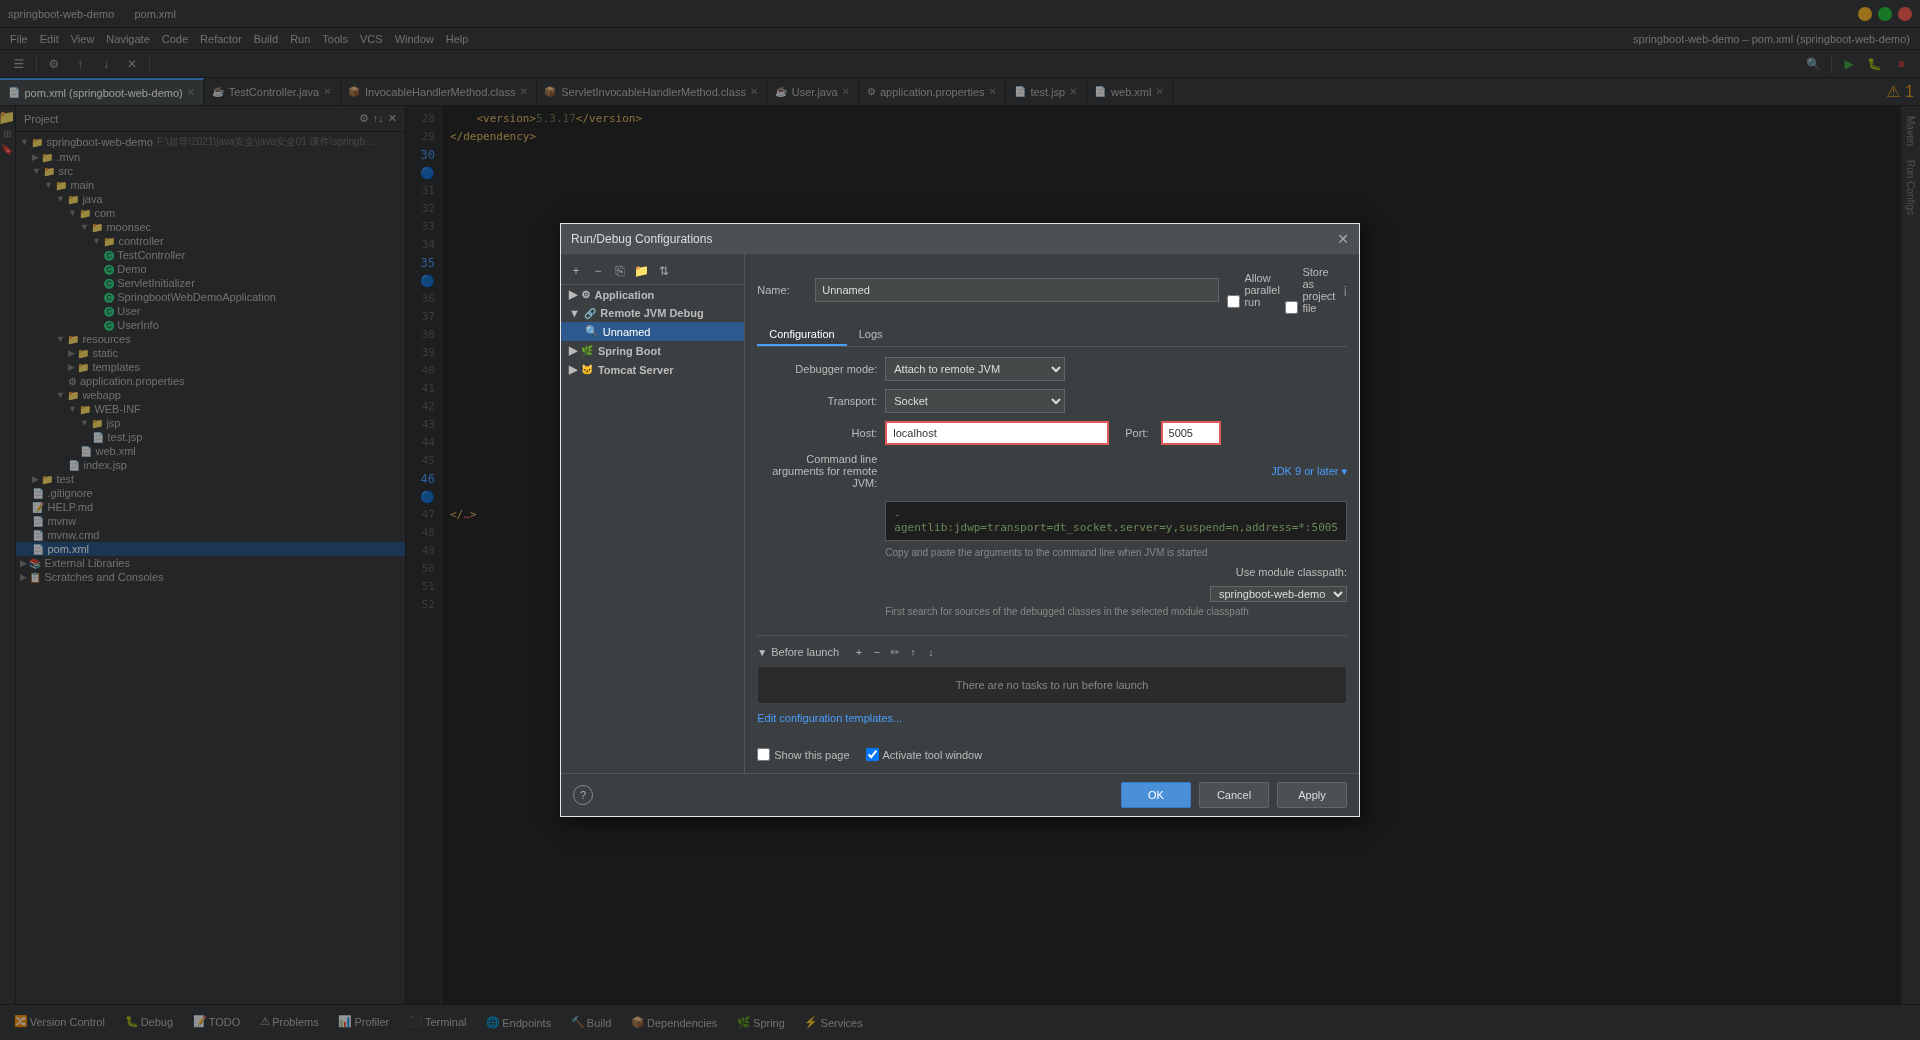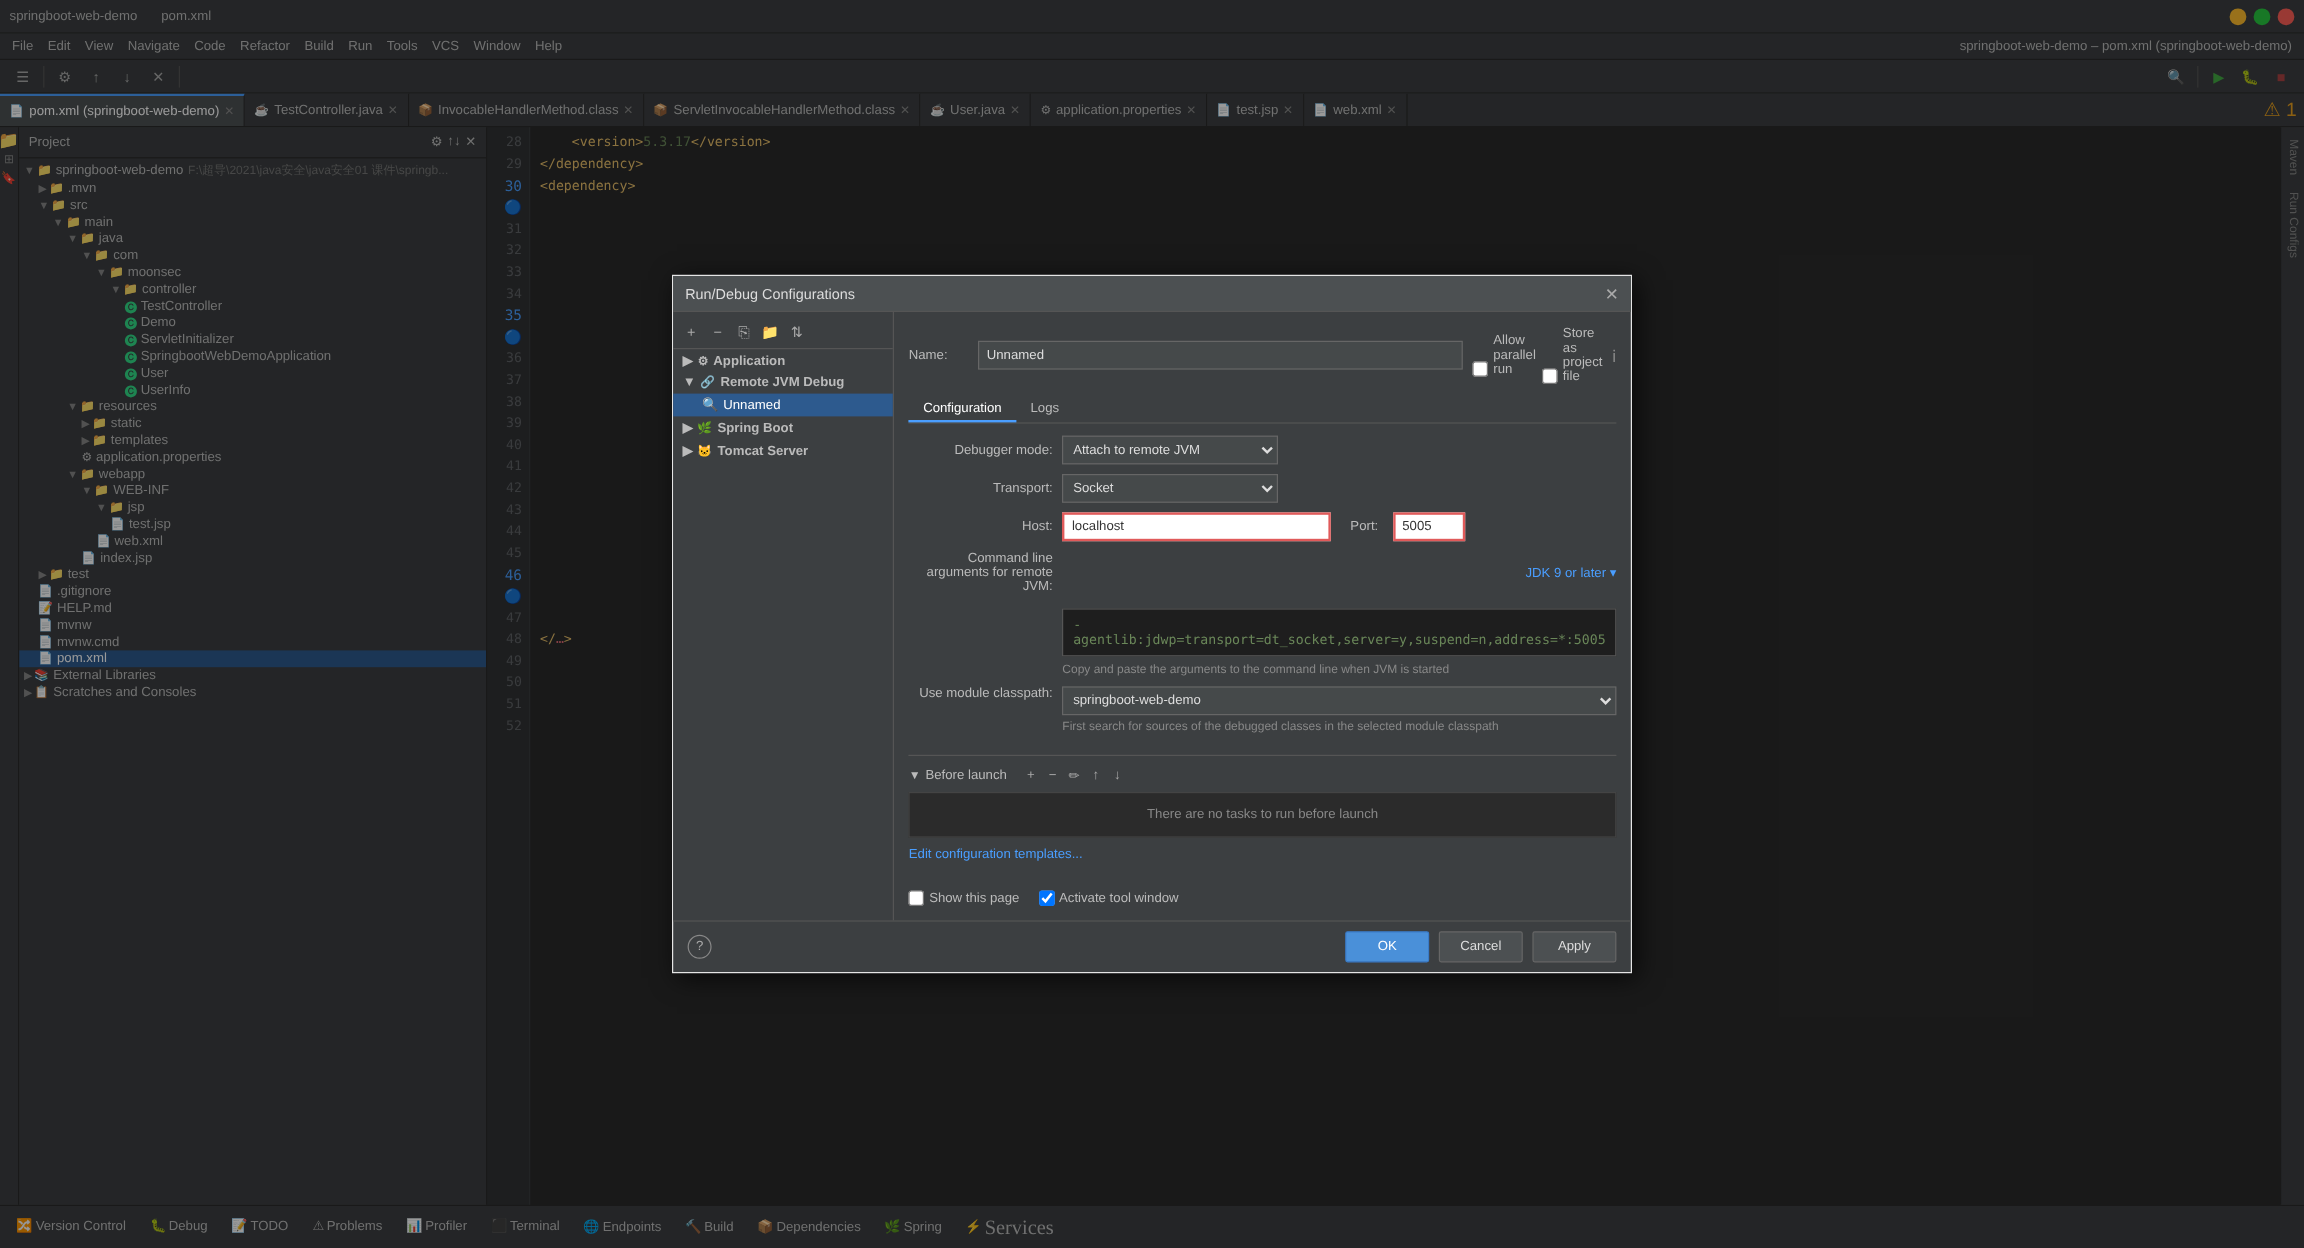--- a/index.html
+++ b/index.html
@@ -420,23 +420,24 @@
     }
     #jvm-args-desc {
       font-size: 10px;
       color: #888;
       margin: 2px 0 8px 128px;
     }
 
     
     .module-row {
       display: flex;
-      align-items: flex-start;
+      align-items: flex-end;
       gap: 8px;
       margin-bottom: 4px;
+      flex-direction: column;
     }
     .module-select {
       height: 24px;
       background: #45494a;
       border: 1px solid #666;
       color: #ddd;
       font-size: 11px;
       padding: 0 4px;
       outline: none;
       flex: 1;
@@ -875,21 +876,20 @@
       <div>47</div>
       <div>48</div>
       <div>49</div>
       <div>50</div>
       <div>51</div>
       <div>52</div>
     </div>
     <div id="code-content">
       <div><span class="xml-tag">&nbsp;&nbsp;&nbsp;&nbsp;&lt;version&gt;</span><span class="xml-value">5.3.17</span><span class="xml-tag">&lt;/version&gt;</span></div>
       <div><span class="xml-tag">&lt;/dependency&gt;</span></div>
-      <div><span class="xml-tag">&lt;dependency&gt;</span></div>
       <div>&nbsp;</div>
       <div>&nbsp;</div>
       <div>&nbsp;</div>
       <div>&nbsp;</div>
       <div>&nbsp;</div>
       <div>&nbsp;</div>
       <div>&nbsp;</div>
       <div>&nbsp;</div>
       <div>&nbsp;</div>
       <div>&nbsp;</div>
@@ -950,21 +950,21 @@
   <div style="display:flex; align-items:center; gap:2px; padding:0 6px; height:26px; cursor:pointer;">
     <span style="font-size:11px;">📦</span>
     <span style="font-size:11px; color:#bbb;">Dependencies</span>
   </div>
   <div style="display:flex; align-items:center; gap:2px; padding:0 6px; height:26px; cursor:pointer;">
     <span style="font-size:11px;">🌿</span>
     <span style="font-size:11px; color:#bbb;">Spring</span>
   </div>
   <div style="display:flex; align-items:center; gap:2px; padding:0 6px; height:26px; cursor:pointer;">
     <span style="font-size:11px;">⚡</span>
-    <span style="font-size:17px; color:#bbb;font-family:Liberation Serif, serif;">Services</span>
+    <span style="font-size:11px; color:#bbb;">Services</span>
   </div>
 </div>
 
 <div id="dialog-overlay">
   <div id="run-debug-dialog">
 
     <div id="dialog-title-bar">
       <span>Run/Debug Configurations</span>
       <span class="close-btn">✕</span>
     </div>

